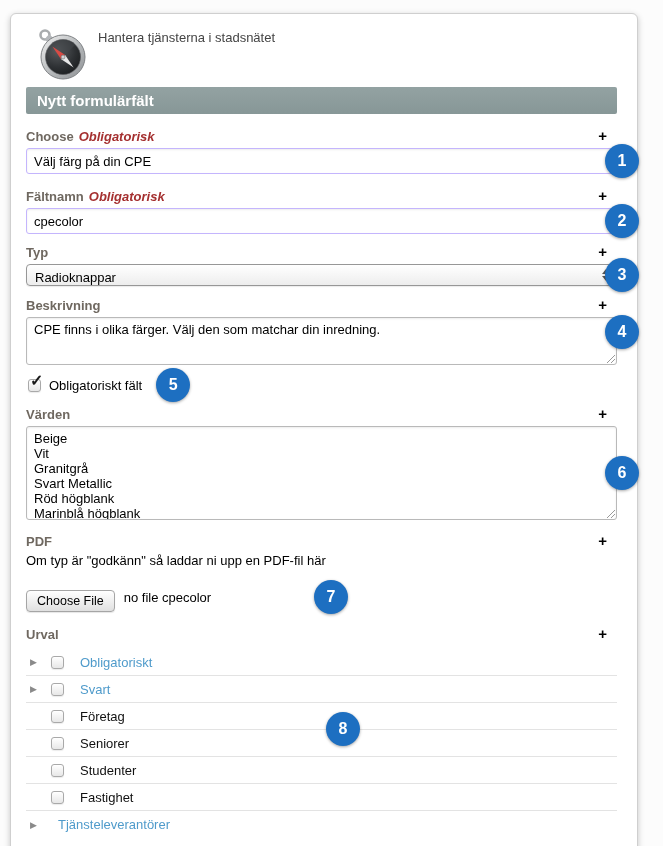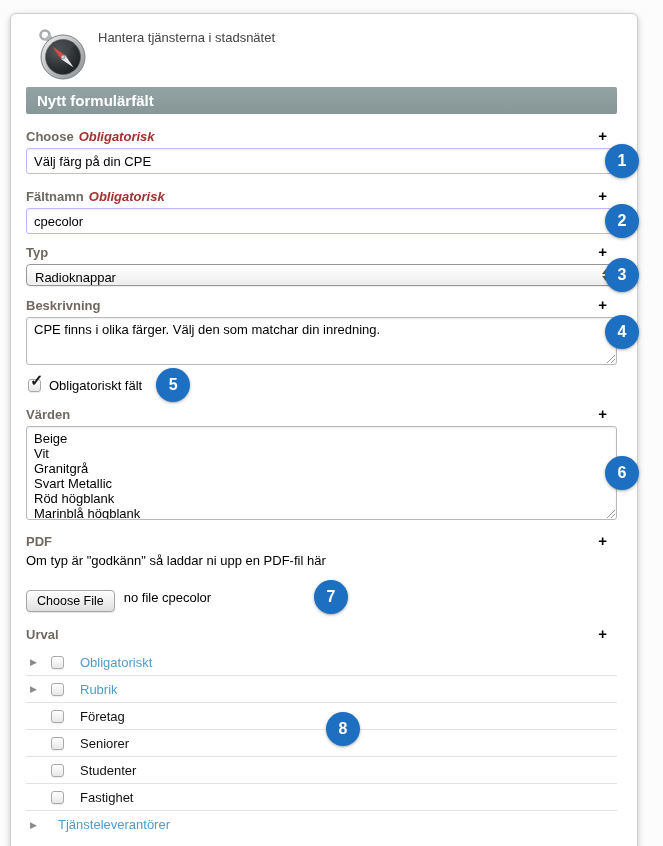--- a/index.html
+++ b/index.html
@@ -253,21 +253,21 @@
 
     <div class="tree-row">
       <span class="expander">▶</span>
       <span class="cb"></span>
       <span class="tree-label-link">Obligatoriskt</span>
     </div>
 
     <div class="tree-row">
       <span class="expander">▶</span>
       <span class="cb"></span>
-      <span class="tree-label-link">Rubrik</span>
+      <span class="tree-label-link">Svart</span>
     </div>
 
     <div class="tree-row">
       <span class="expander-spacer"></span>
       <span class="cb"></span>
       <span class="tree-label-plain">Företag</span>
       <div class="badge badge-foretag">8</div>
     </div>
 
     <div class="tree-row">

